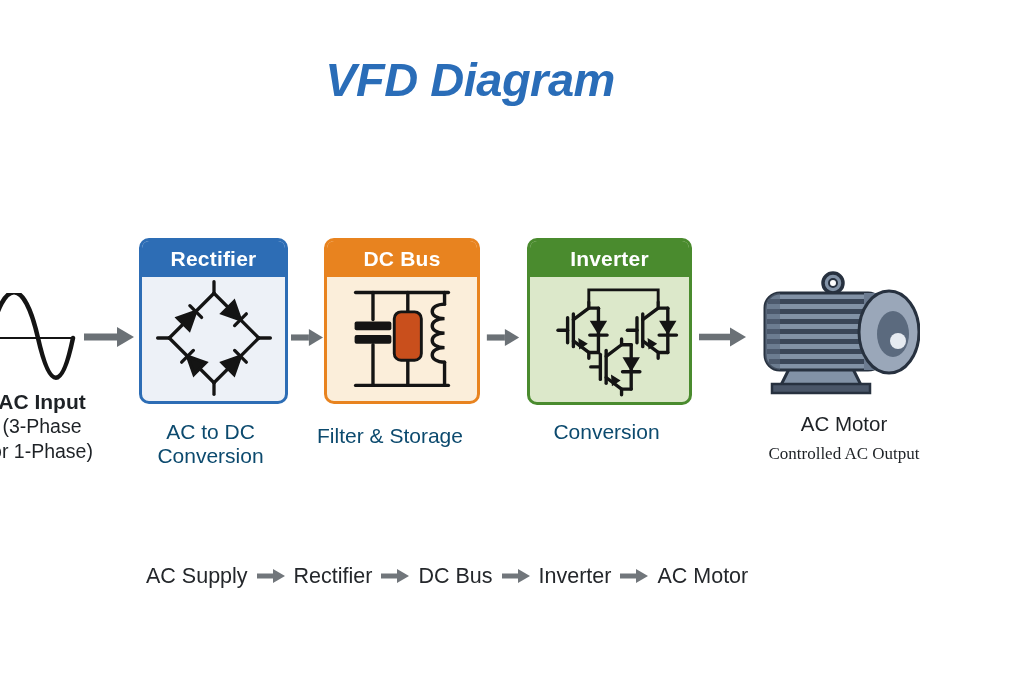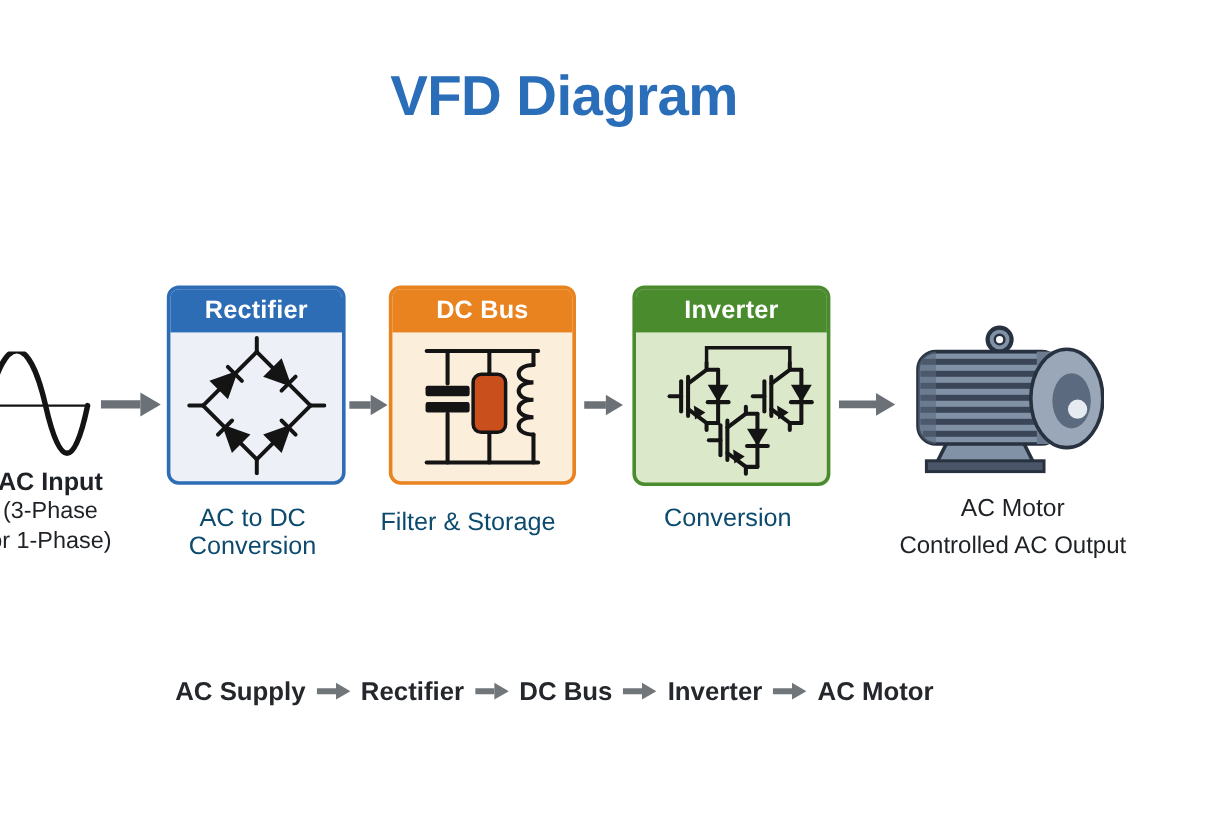--- a/index.html
+++ b/index.html
@@ -2,21 +2,21 @@
 <html><head>
 <meta charset="utf-8">
 <style>
   html,body{margin:0;padding:0;background:#ffffff;}
   .canvas{
     position:relative;width:1024px;height:683px;background:#ffffff;
     overflow:hidden;font-family:"Liberation Sans",sans-serif;color:#1e2226;
   }
   .title{
     position:absolute;left:470px;top:52px;transform:translateX(-50%);
-    margin:0;font-size:47px;font-weight:700;color:#2a6db8;letter-spacing:-0.5px;white-space:nowrap;
+    margin:0;font-size:47px;font-weight:700;color:#2a6db8;letter-spacing:-0.5px;white-space:nowrap;font-style:italic;
   }
   
   .block{position:absolute;top:238px;border-radius:10px;overflow:hidden;box-sizing:border-box;}
   .block-header{
     height:37px;display:flex;align-items:center;justify-content:center;
     color:#ffffff;font-size:21px;font-weight:700;letter-spacing:0.2px;
   }
   .block-body{display:flex;align-items:center;justify-content:center;height:calc(100% - 37px);}
   .block.rectifier{left:139px;width:149px;height:166px;border:3px solid #2d6db5;background:#edf1f7;}
   .block.rectifier .block-header{background:#2d6db5;margin:-1px;}
@@ -29,37 +29,37 @@
   .caption.c-rect{left:133px;width:155px;top:420px;}
   .caption.c-dc{left:308px;width:164px;top:424px;}
   .caption.c-inv{left:521px;width:171px;top:420px;}
   
   .ac-input{position:absolute;left:-58px;top:389px;width:200px;text-align:center;line-height:25px;}
   .ac-input .l1{font-size:21px;font-weight:700;}
   .ac-input .l2{font-size:19.5px;}
   
   .motor-labels{position:absolute;left:736px;top:412px;width:216px;text-align:center;}
   .motor-labels .l1{font-size:20.5px;margin-bottom:8px;}
-  .motor-labels .l2{font-size:20px;}
+  .motor-labels .l2{font-size:17px;font-family:Liberation Serif, serif;}
   
   .arrow{position:absolute;color:#6b7176;}
   .arrow svg{display:block;width:100%;height:100%;}
   .a1{left:84px;top:326px;width:50px;height:22px;}
   .a2{left:291px;top:328px;width:32px;height:19px;}
   .a3{left:485px;top:328px;width:36px;height:19px;}
   .a4{left:699px;top:326px;width:47px;height:22px;}
   
   .sine{position:absolute;left:-14px;top:293px;width:102px;height:92px;}
   
   .motor{position:absolute;left:752px;top:266px;width:168px;height:134px;}
   
   .flow{
     position:absolute;left:146px;top:560px;height:32px;
     display:flex;align-items:center;gap:9px;
-    font-size:21.5px;font-weight:700;color:#24272b;white-space:nowrap;
+    font-size:21.5px;font-weight:400;color:#24272b;white-space:nowrap;
   }
   .flow .flow-arrow{width:28px;height:16px;color:#71767b;flex:0 0 auto;}
   .flow .flow-arrow svg{display:block;width:100%;height:100%;}
 </style>
 </head>
 <body>
 
 <div class="canvas">
 
   <h1 class="title">VFD Diagram</h1>

